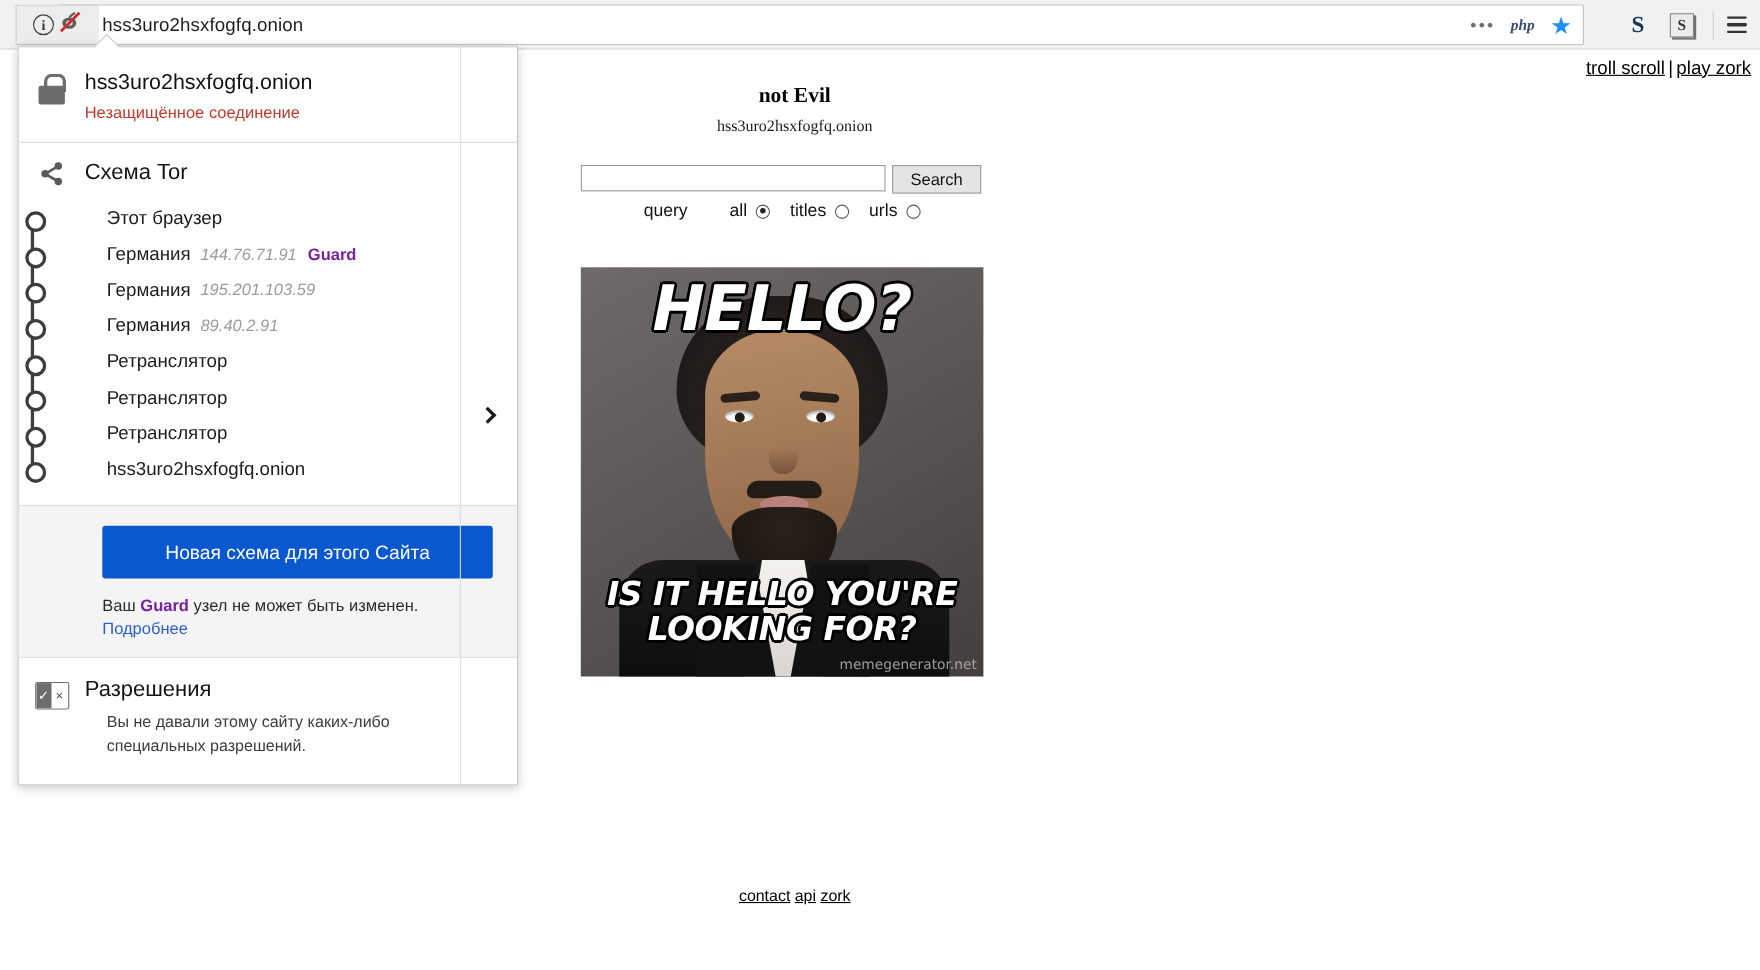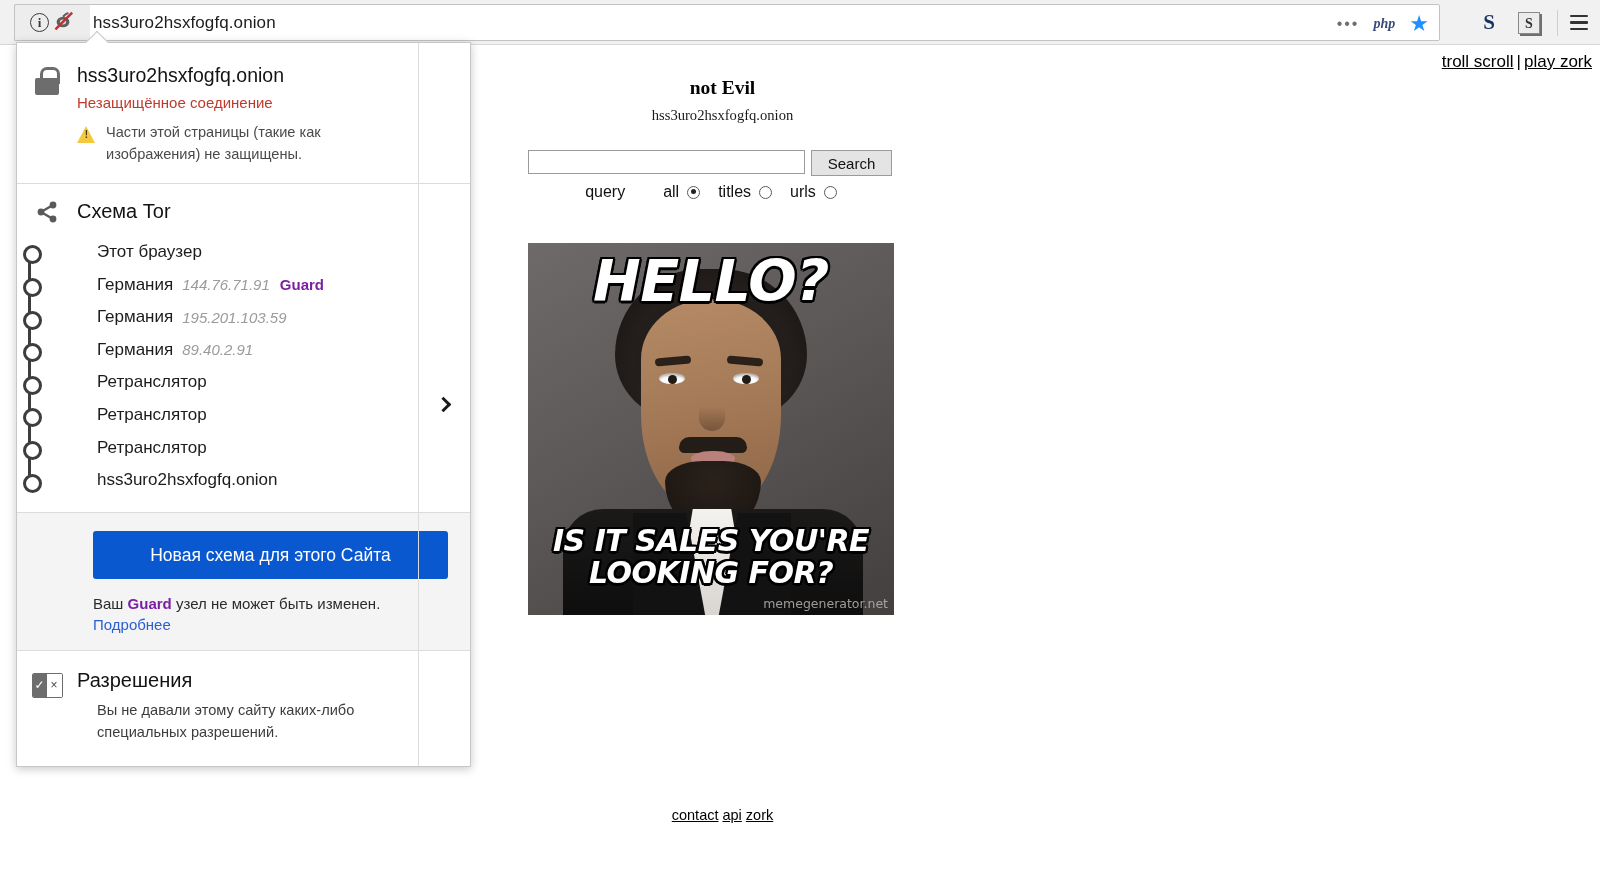--- a/index.html
+++ b/index.html
@@ -434,24 +434,20 @@
 <div id="identity-popup">
   <div id="popup-arrow"></div>
 
   <div id="security-section">
     <div class="lock-icon">
         <span class="shackle"></span>
       </div>
     <div class="sec-body">
       <div class="sec-host">hss3uro2hsxfogfq.onion</div>
       <div class="sec-status">Незащищённое соединение</div>
-      <div class="sec-warn">
-        <span class="warn-tri"></span>
-        <span class="warn-text">Части этой страницы (такие как изображения) не защищены.</span>
-      </div>
     </div>
     <div id="sec-expand">
       <span class="chev-right"></span>
     </div>
   </div>
 
   <div id="circuit-section" class="popup-divider">
     <div class="circuit-head">
       <div class="share-icon">
         <svg width="26" height="26" viewBox="0 0 26 26">
@@ -572,20 +568,20 @@
       <div class="nose"></div>
       <div class="mustache"></div>
       <div class="lips"></div>
       <div class="beard"></div>
       <div class="suit"></div>
       <div class="shirt"></div>
       <div class="lapel-l"></div>
         <div class="lapel-r"></div>
     </div>
     <div class="meme-text" id="meme-top">HELLO?</div>
-    <div class="meme-text" id="meme-bottom">IS IT SALES YOU'RE LOOKING FOR?</div>
+    <div class="meme-text" id="meme-bottom">IS IT HELLO YOU'RE LOOKING FOR?</div>
     <div id="meme-watermark">memegenerator.net</div>
   </div>
 
   <div id="footer">
     <a>contact</a><a>api</a><a>zork</a>
   </div>
 </div>
 
 </body></html>

